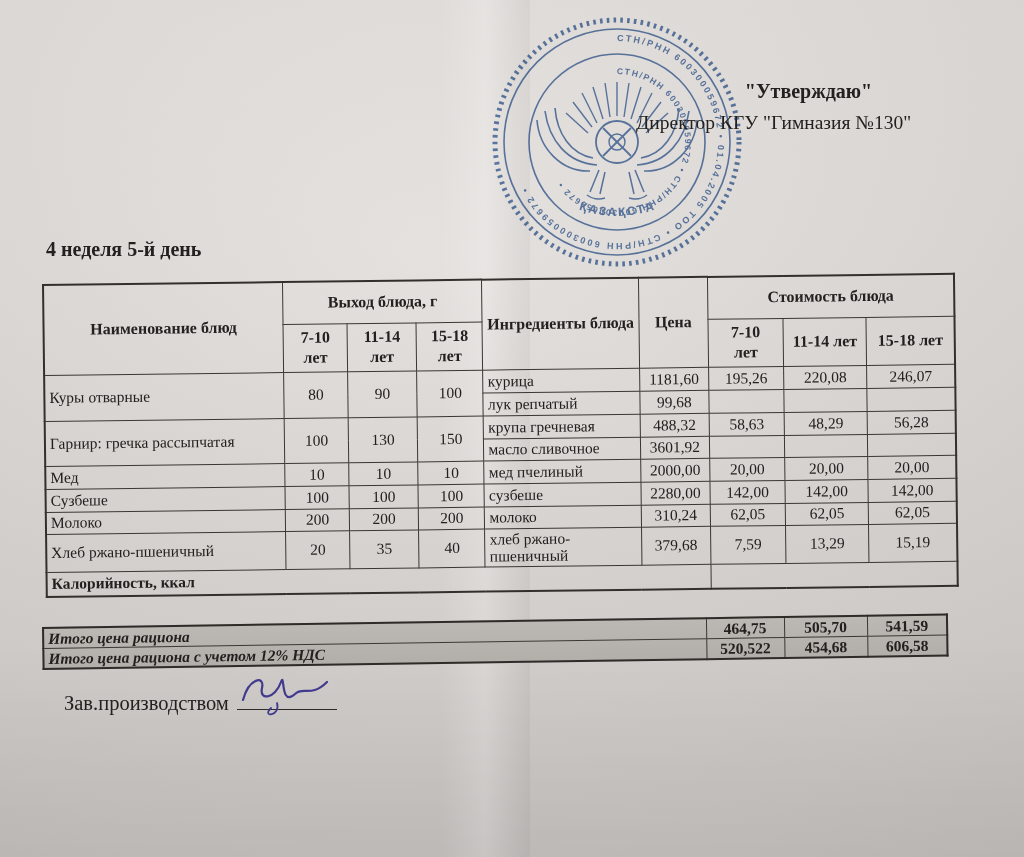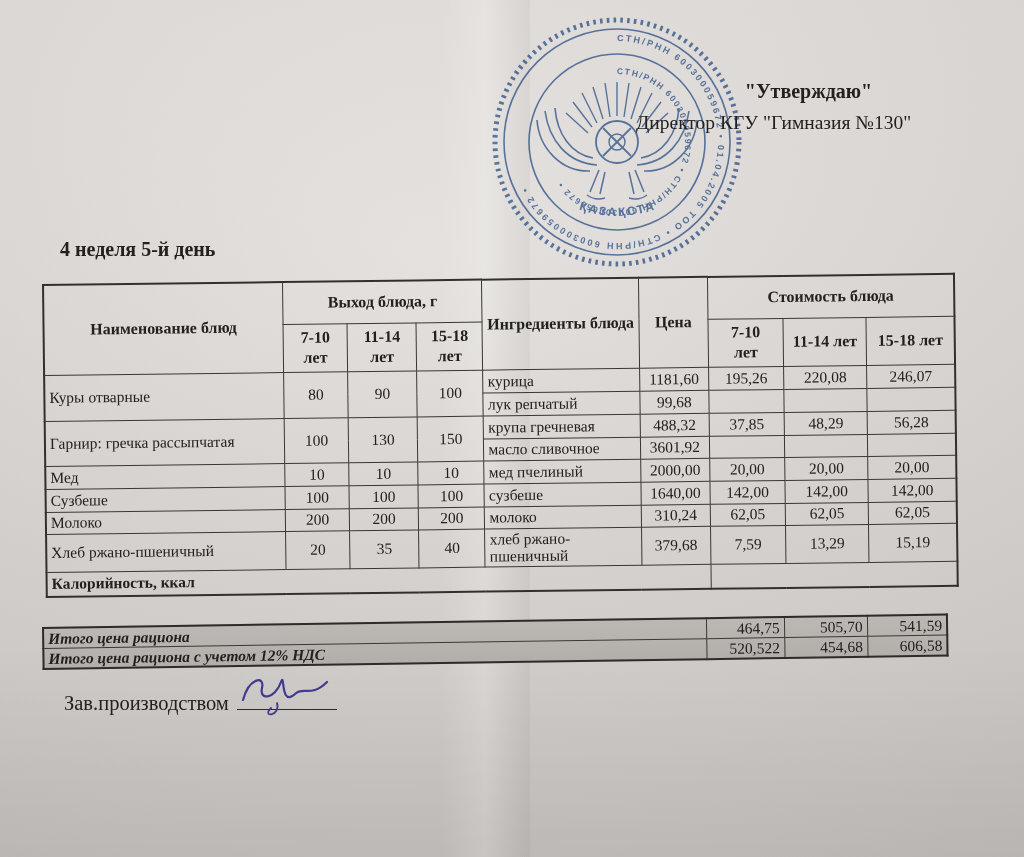--- a/index.html
+++ b/index.html
@@ -20,21 +20,21 @@
     background:linear-gradient(180deg, rgba(0,0,0,0) 0%, rgba(0,0,0,0.05) 100%);}
 
   .approval{position:absolute;left:636px;top:76px;width:345px;line-height:31px;}
   .approval .l1{font-weight:bold;font-size:20px;text-align:center;}
   .approval .l2{font-size:19.5px;}
   .approval .l3{font-size:19.5px;}
   .dir-sig-wrap{display:inline-block;position:relative;width:52px;height:22px;
     border-bottom:1.7px solid #2d2a27;vertical-align:-2px;margin-right:6px;}
   .dir-sig-wrap svg{position:absolute;left:0;bottom:-8px;}
 
-  .page-title{position:absolute;left:60px;top:238px;font-size:20px;font-weight:bold;}
+  .page-title{position:absolute;left:46px;top:238px;font-size:20px;font-weight:bold;}
 
   table{border-collapse:collapse;table-layout:fixed;}
   .menu-table{
     position:absolute;left:42px;top:284px;width:913px;
     transform:rotate(-0.7deg);transform-origin:left top;
     font-size:15.5px;
   }
   .menu-table th,.menu-table td{
     border:1.5px solid #3b3733;
     padding:1px 4px;
@@ -56,21 +56,21 @@
 
   .totals-table{
     position:absolute;left:42px;top:627px;width:906px;
     transform:rotate(-0.85deg);transform-origin:left top;
     border:2.5px solid #2e2b28;
     font-size:15.5px;
     background:linear-gradient(180deg,#bcb8b4 0%,#b2aeaa 100%);
   }
   .totals-table td{border:1.5px solid #3b3733;padding:0 4px;height:19px;vertical-align:middle;}
   .totals-label{font-weight:bold;font-style:italic;text-align:left;padding-left:7px;}
-  .totals-val{font-weight:normal;text-align:right;margin-top:36px;}
+  .totals-val{font-weight:bold;text-align:center;margin-top:36px;}
 
   .signatures{position:absolute;left:64px;top:686px;font-size:20.5px;line-height:34px;}
   .sig-underline{display:inline-block;position:relative;height:6px;
     border-bottom:1.7px solid #2d2a27;margin-left:8px;}
   .sig-underline.u-nurse{width:110px;}
   .sig-underline.u-prod{width:100px;}
   .sig-underline svg{position:absolute;left:0;bottom:-9px;}
 
   .stamp{position:absolute;left:487px;top:12px;width:260px;height:260px;
     mix-blend-mode:multiply;opacity:0.88;filter:blur(0.25px);}
@@ -194,21 +194,21 @@
       <td class="num-cell"></td>
     </tr>
 
     <tr class="r-std">
       <td class="dish-cell" rowspan="2">Гарнир: гречка рассыпчатая</td>
       <td class="num-cell" rowspan="2">100</td>
       <td class="num-cell" rowspan="2">130</td>
       <td class="num-cell" rowspan="2">150</td>
       <td class="ing-cell">крупа гречневая</td>
       <td class="num-cell">488,32</td>
-      <td class="num-cell">37,85</td>
+      <td class="num-cell">58,63</td>
       <td class="num-cell">48,29</td>
       <td class="num-cell">56,28</td>
     </tr>
     <tr class="r-sm">
       <td class="ing-cell">масло сливочное</td>
       <td class="num-cell">3601,92</td>
       <td class="num-cell"></td>
       <td class="num-cell"></td>
       <td class="num-cell"></td>
     </tr>
@@ -224,21 +224,21 @@
       <td class="num-cell">20,00</td>
       <td class="num-cell">20,00</td>
     </tr>
 
     <tr class="r-std">
       <td class="dish-cell">Сузбеше</td>
       <td class="num-cell">100</td>
       <td class="num-cell">100</td>
       <td class="num-cell">100</td>
       <td class="ing-cell">сузбеше</td>
-      <td class="num-cell">1640,00</td>
+      <td class="num-cell">2280,00</td>
       <td class="num-cell">142,00</td>
       <td class="num-cell">142,00</td>
       <td class="num-cell">142,00</td>
     </tr>
 
     <tr class="r-sm">
       <td class="dish-cell">Молоко</td>
       <td class="num-cell">200</td>
       <td class="num-cell">200</td>
       <td class="num-cell">200</td>

